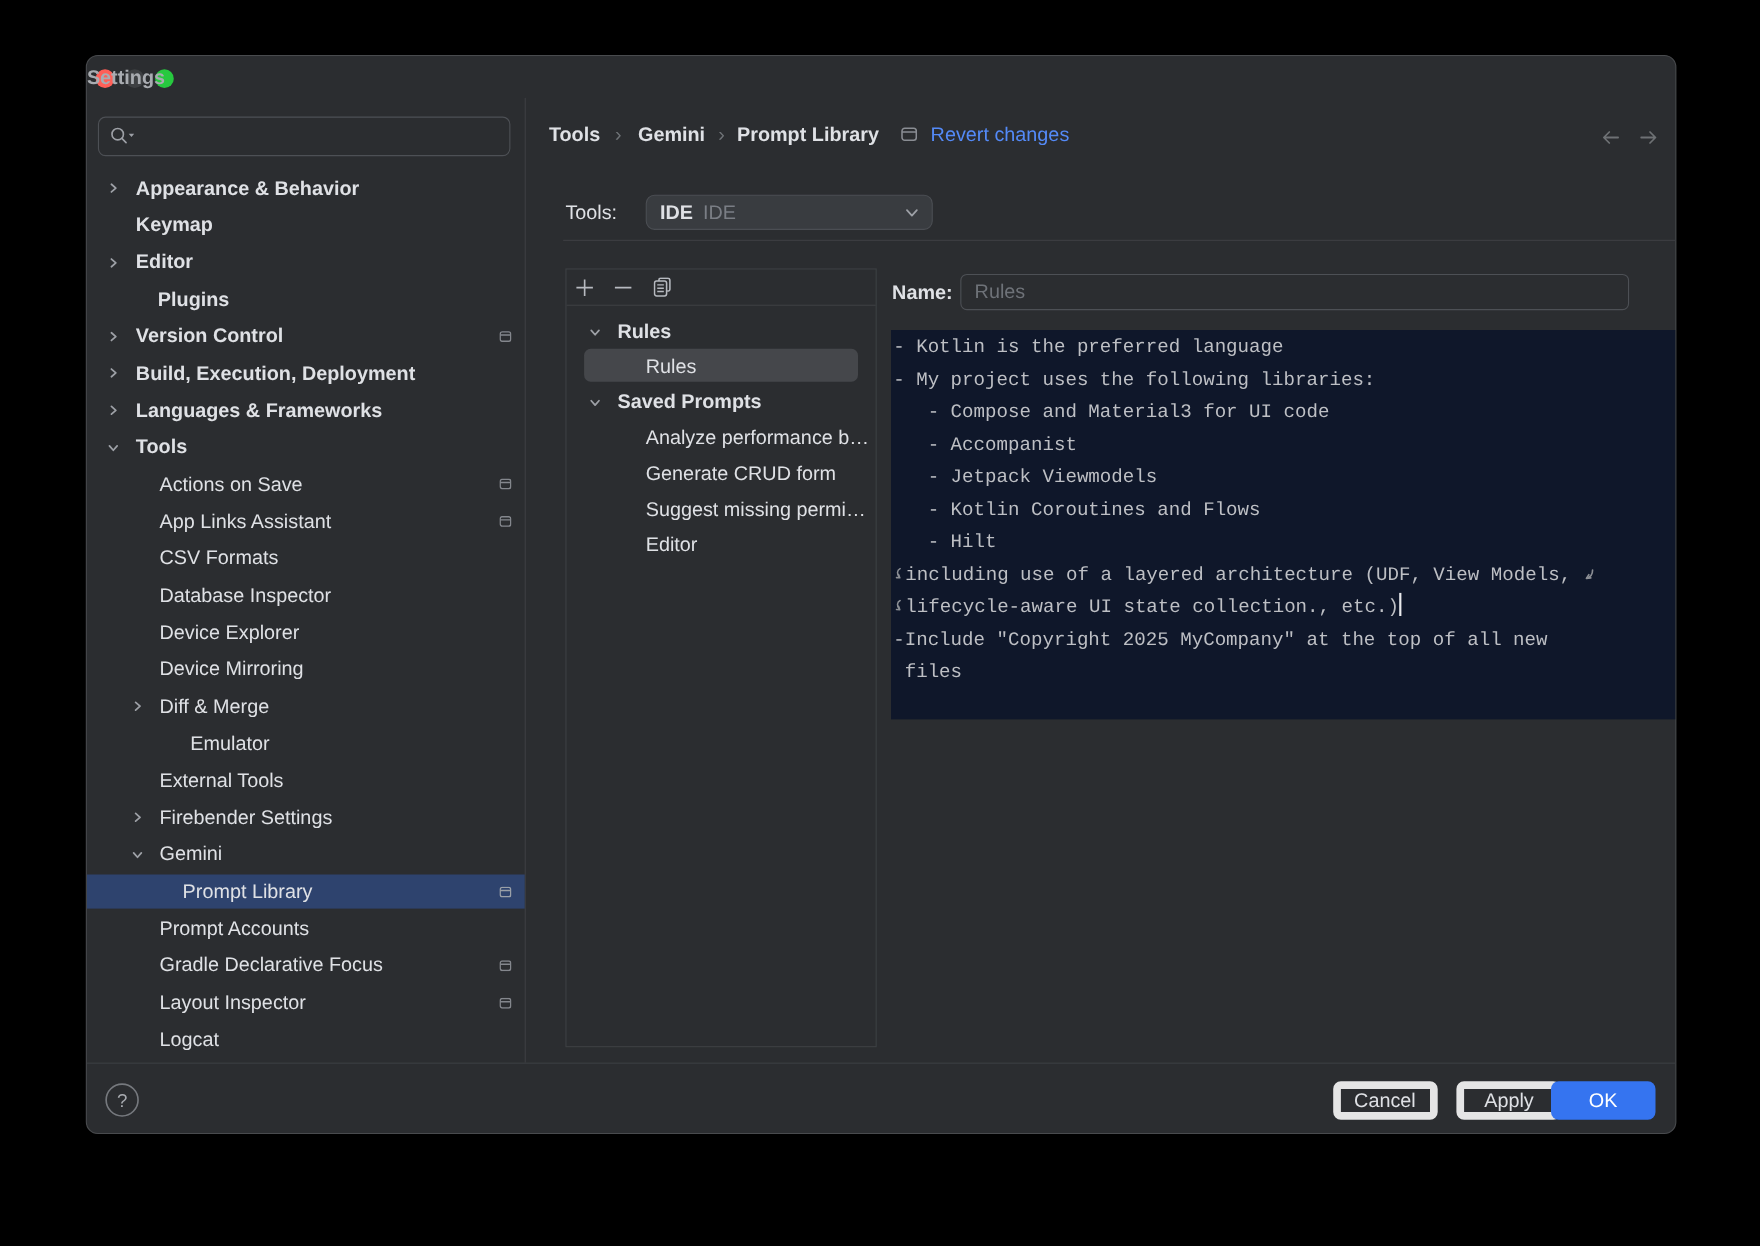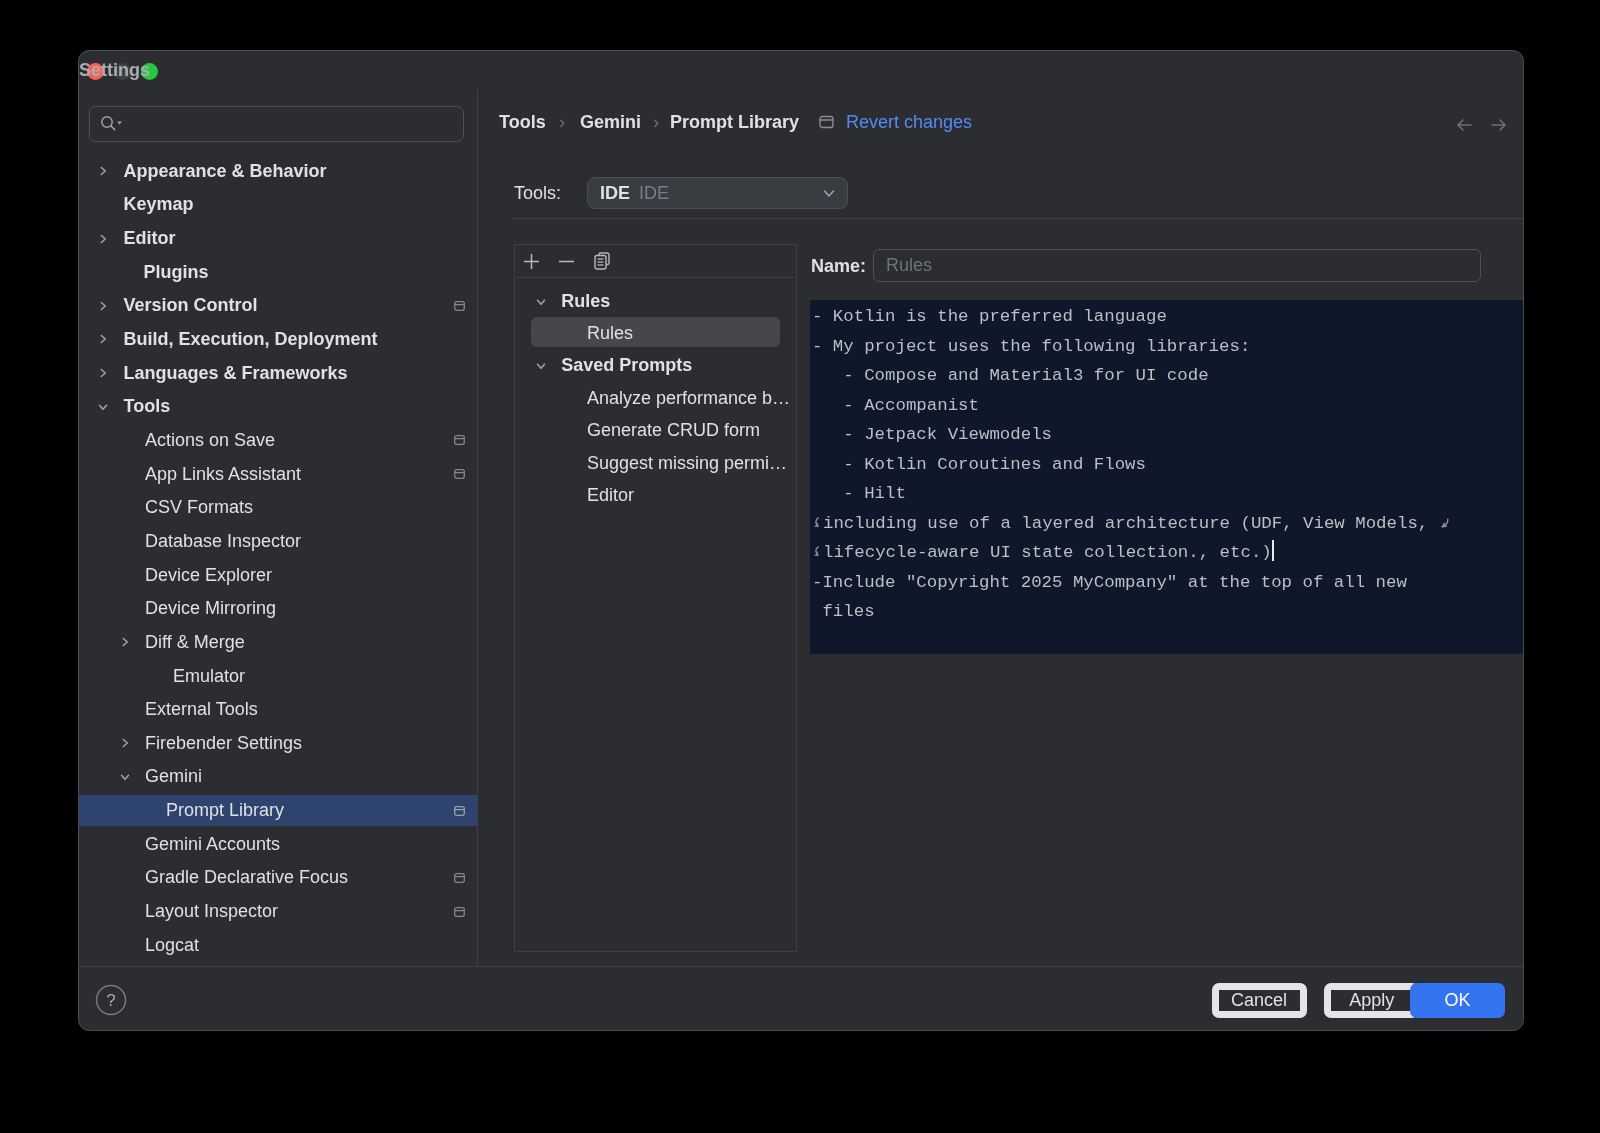--- a/index.html
+++ b/index.html
@@ -168,21 +168,21 @@
       </div>
   <div class="selrow" style="top:744.1px;"></div>
   <div class="row" style="top:742.6px;">
         <span class="txt" style="margin-left:87px;">Prompt Library</span>
         <svg class="ric" style="top:12px;" width="11" height="10" viewBox="0 0 11 10">
           <rect x="0.7" y="0.7" width="9.6" height="8.6" rx="2" fill="none" stroke="#9aa0a8" stroke-width="1.3"></rect>
           <line x1="0.7" y1="3.6" x2="10.3" y2="3.6" stroke="#9aa0a8" stroke-width="1.3"></line>
         </svg>
       </div>
   <div class="row" style="top:776.2px;">
-        <span class="txt" style="margin-left:66px;">Gemini Accounts</span>
+        <span class="txt" style="margin-left:66px;">Prompt Accounts</span>
       </div>
   <div class="row" style="top:809.9px;">
         <span class="txt" style="margin-left:66px;">Gradle Declarative Focus</span>
         <svg class="ric" style="top:12px;" width="11" height="10" viewBox="0 0 11 10">
           <rect x="0.7" y="0.7" width="9.6" height="8.6" rx="2" fill="none" stroke="#84878d" stroke-width="1.3"></rect>
           <line x1="0.7" y1="3.6" x2="10.3" y2="3.6" stroke="#84878d" stroke-width="1.3"></line>
         </svg>
       </div>
   <div class="row" style="top:843.5px;">
         <span class="txt" style="margin-left:66px;">Layout Inspector</span>

